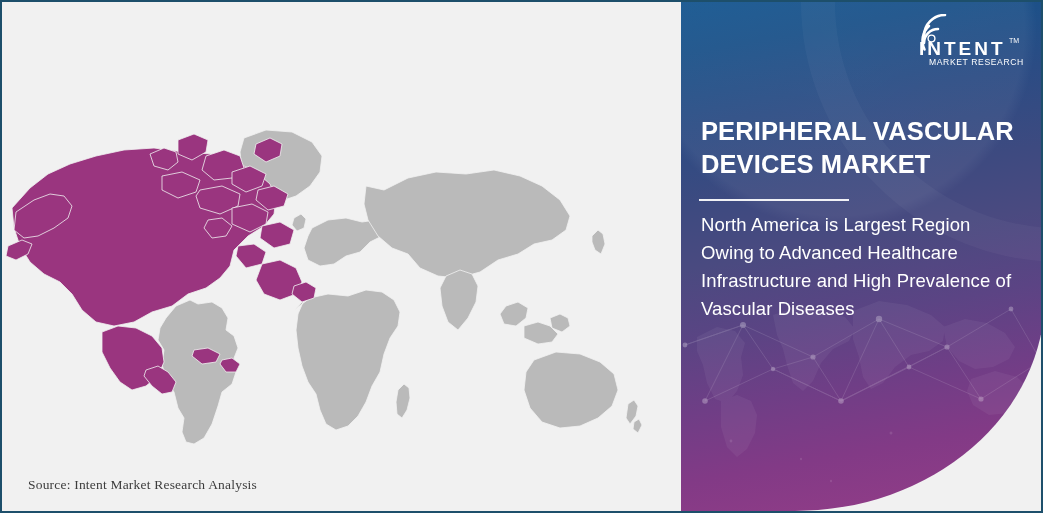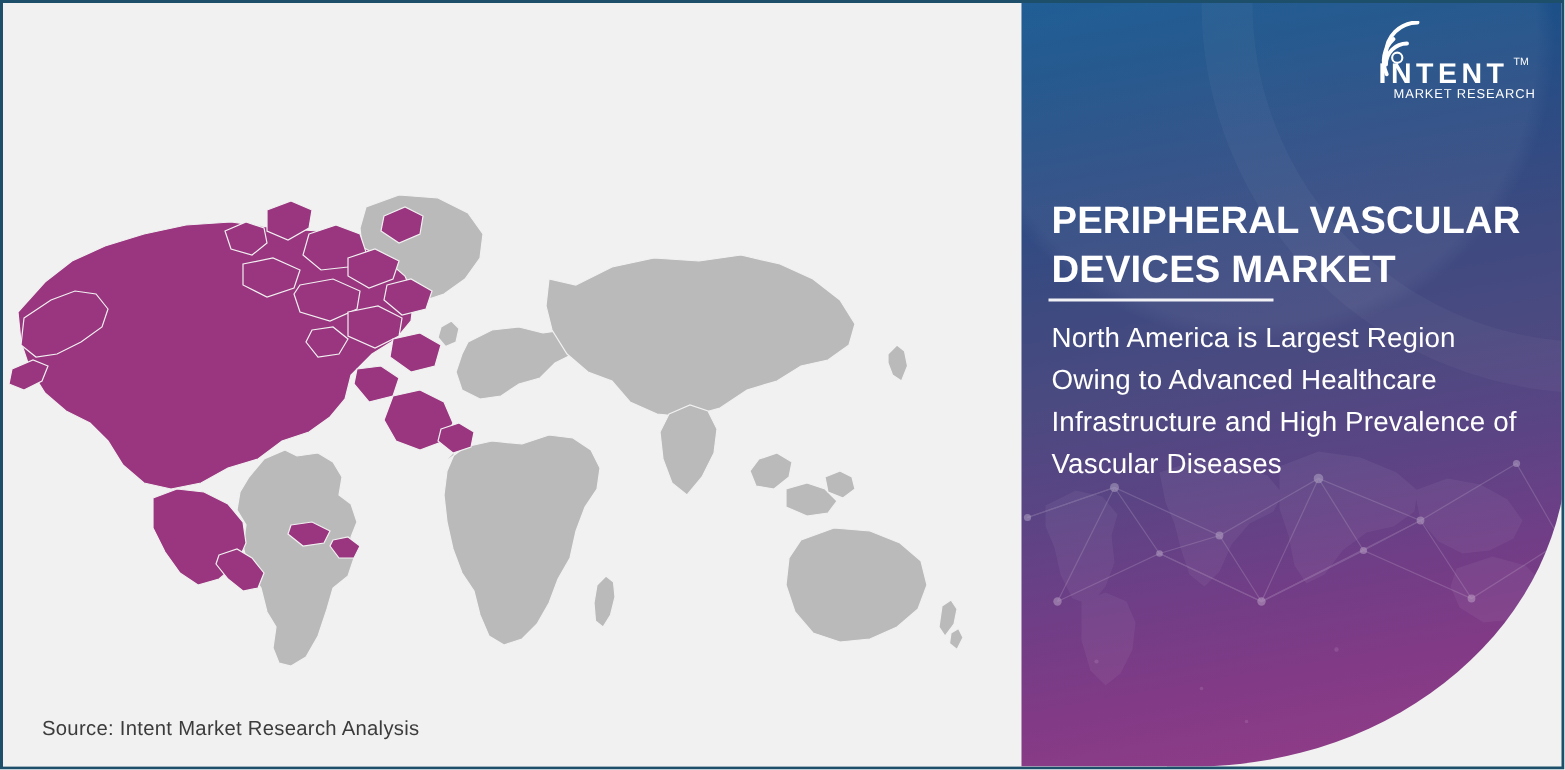--- a/index.html
+++ b/index.html
@@ -22,20 +22,21 @@
 
   
   .map-area {
     position: absolute;
     left: 0;
     top: 0;
     width: 776px;
     height: 509px;
     background: #f1f1f1;
     overflow: hidden;
+    font-family: Liberation Serif, serif;
   }
   .map-svg {
     position: absolute;
     left: -8px;
     top: 58px;
     width: 700px;
     height: 400px;
     display: block;
   }
   .source-label {
@@ -116,21 +117,20 @@
   .panel-title {
     position: absolute;
     left: 20px;
     top: 113px;
     width: 330px;
     color: #ffffff;
     font-size: 25.5px;
     font-weight: bold;
     line-height: 1.28;
     letter-spacing: 0.1px;
-    margin-top: 16px;
   }
   .divider {
     position: absolute;
     left: 18px;
     top: 197px;
     width: 150px;
     height: 2px;
     background: #ffffff;
     opacity: 0.92;
   }

